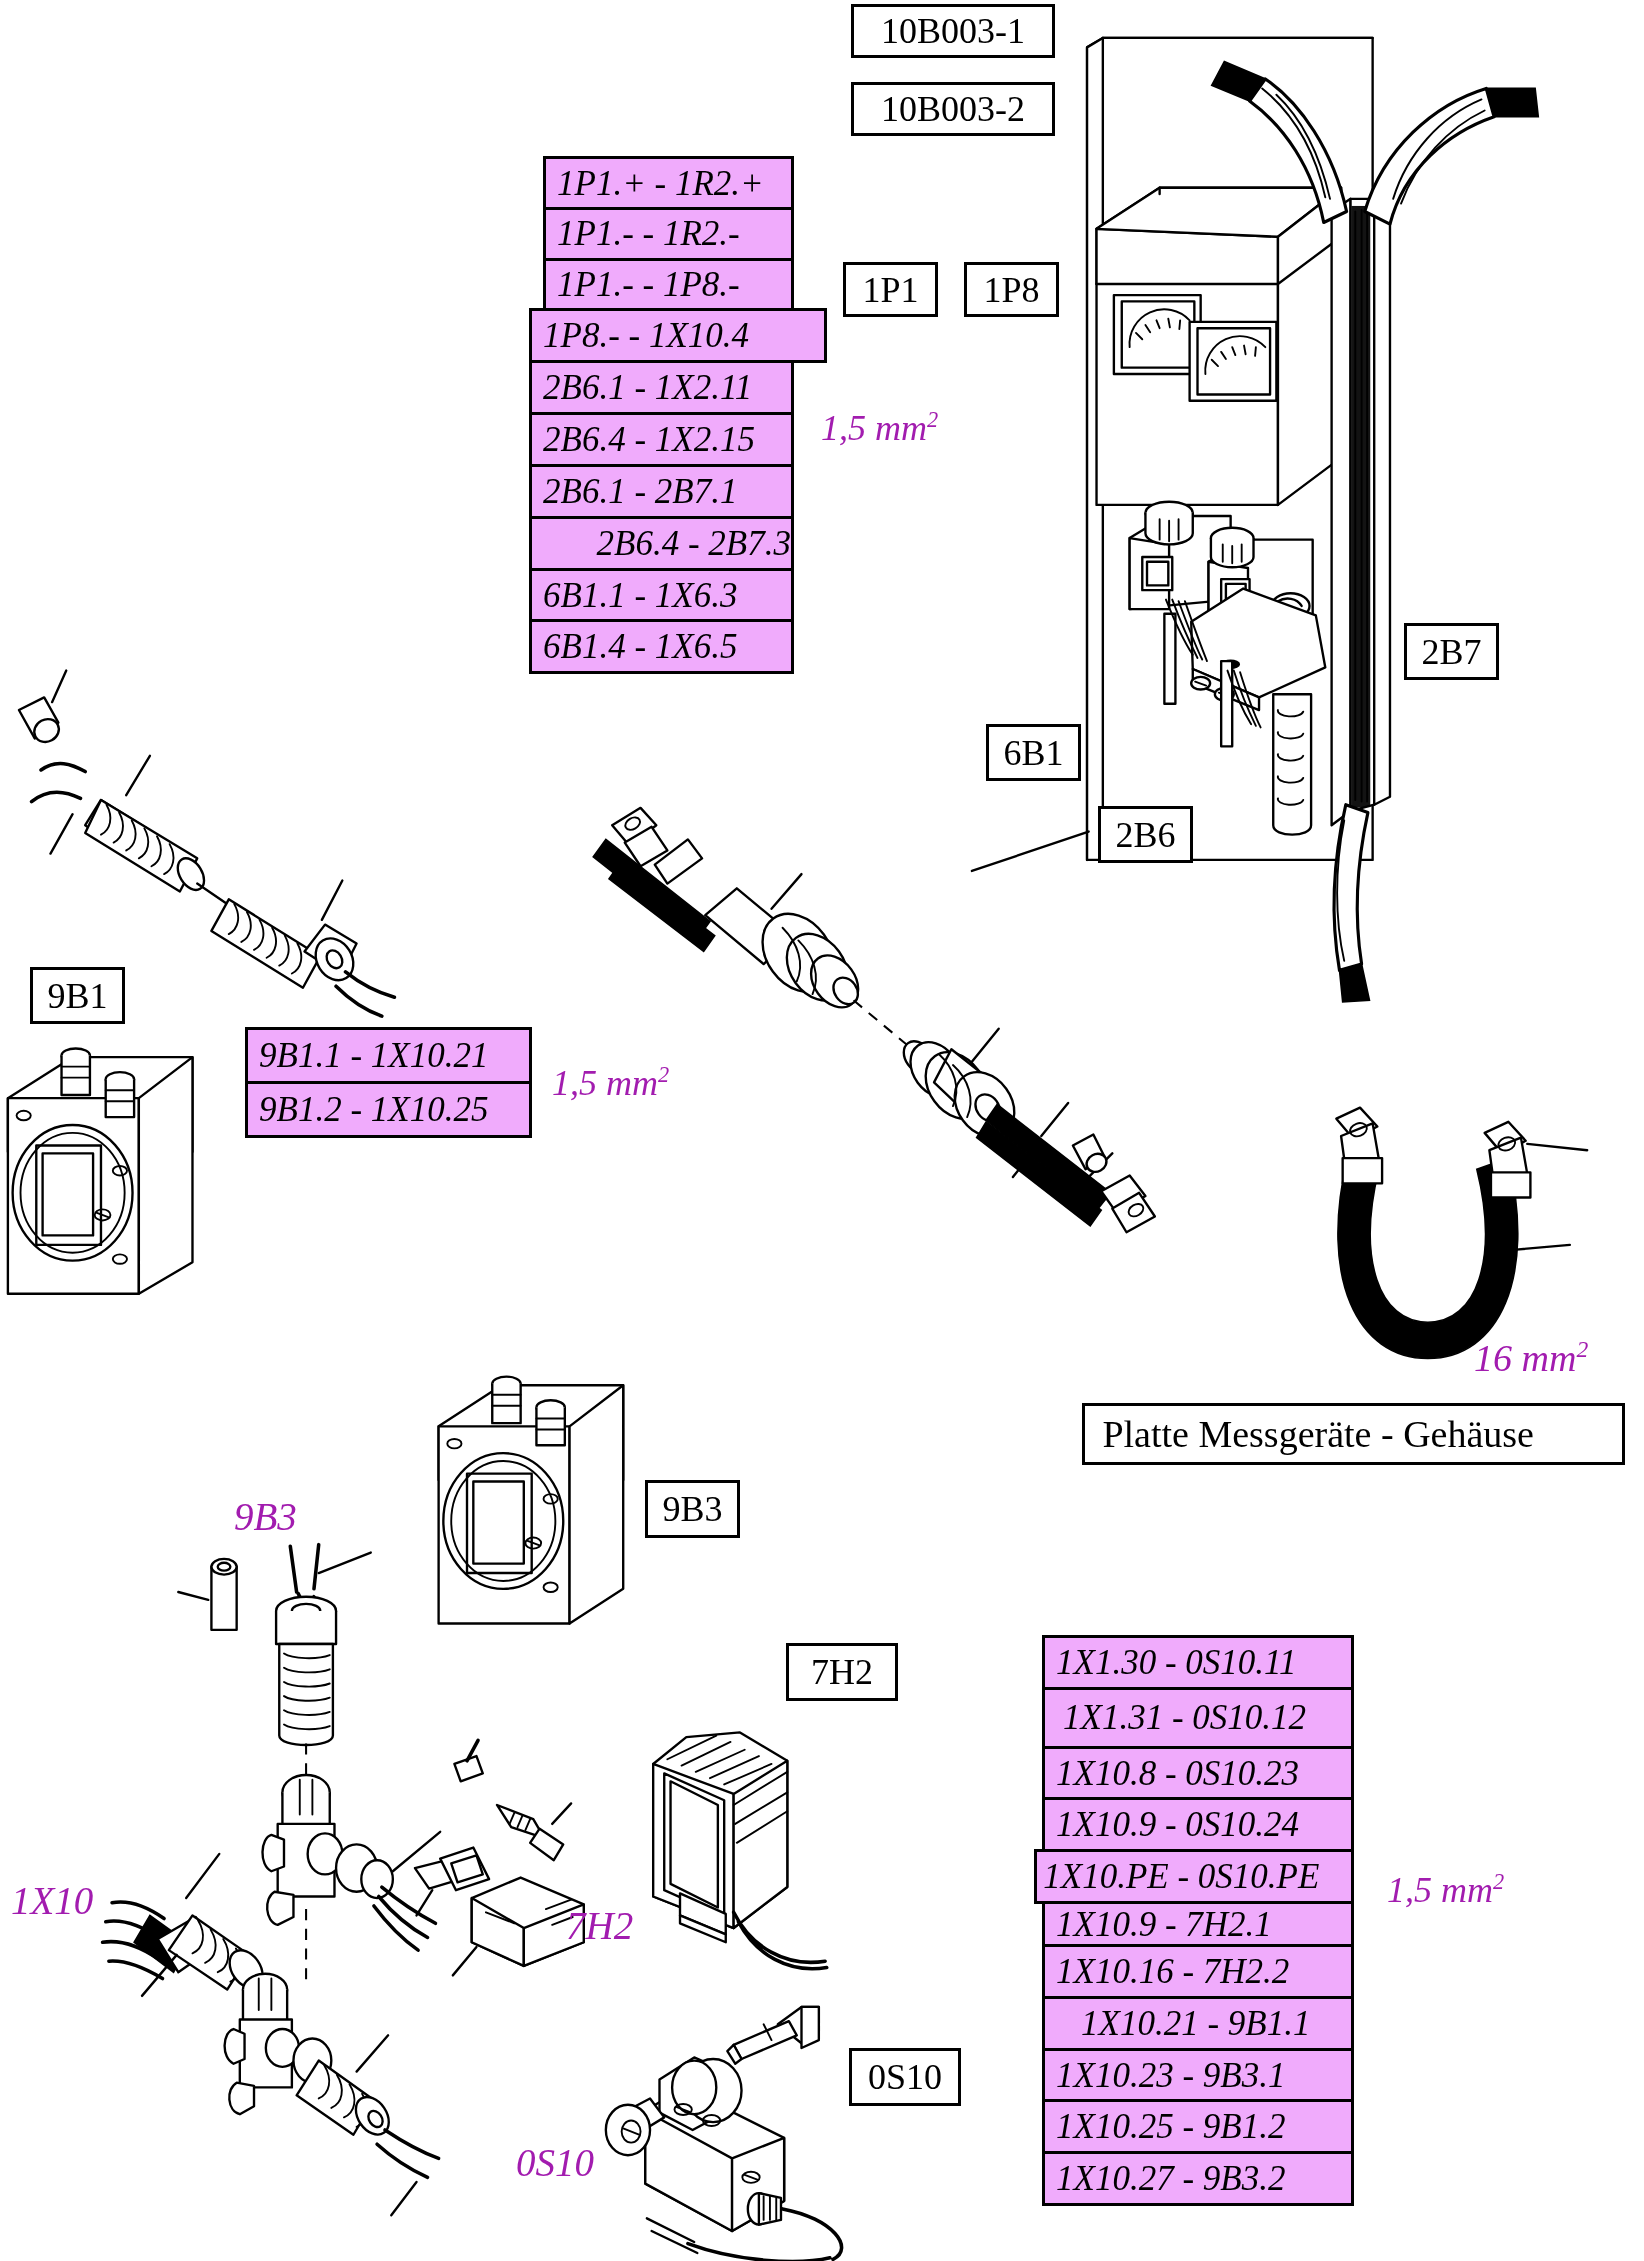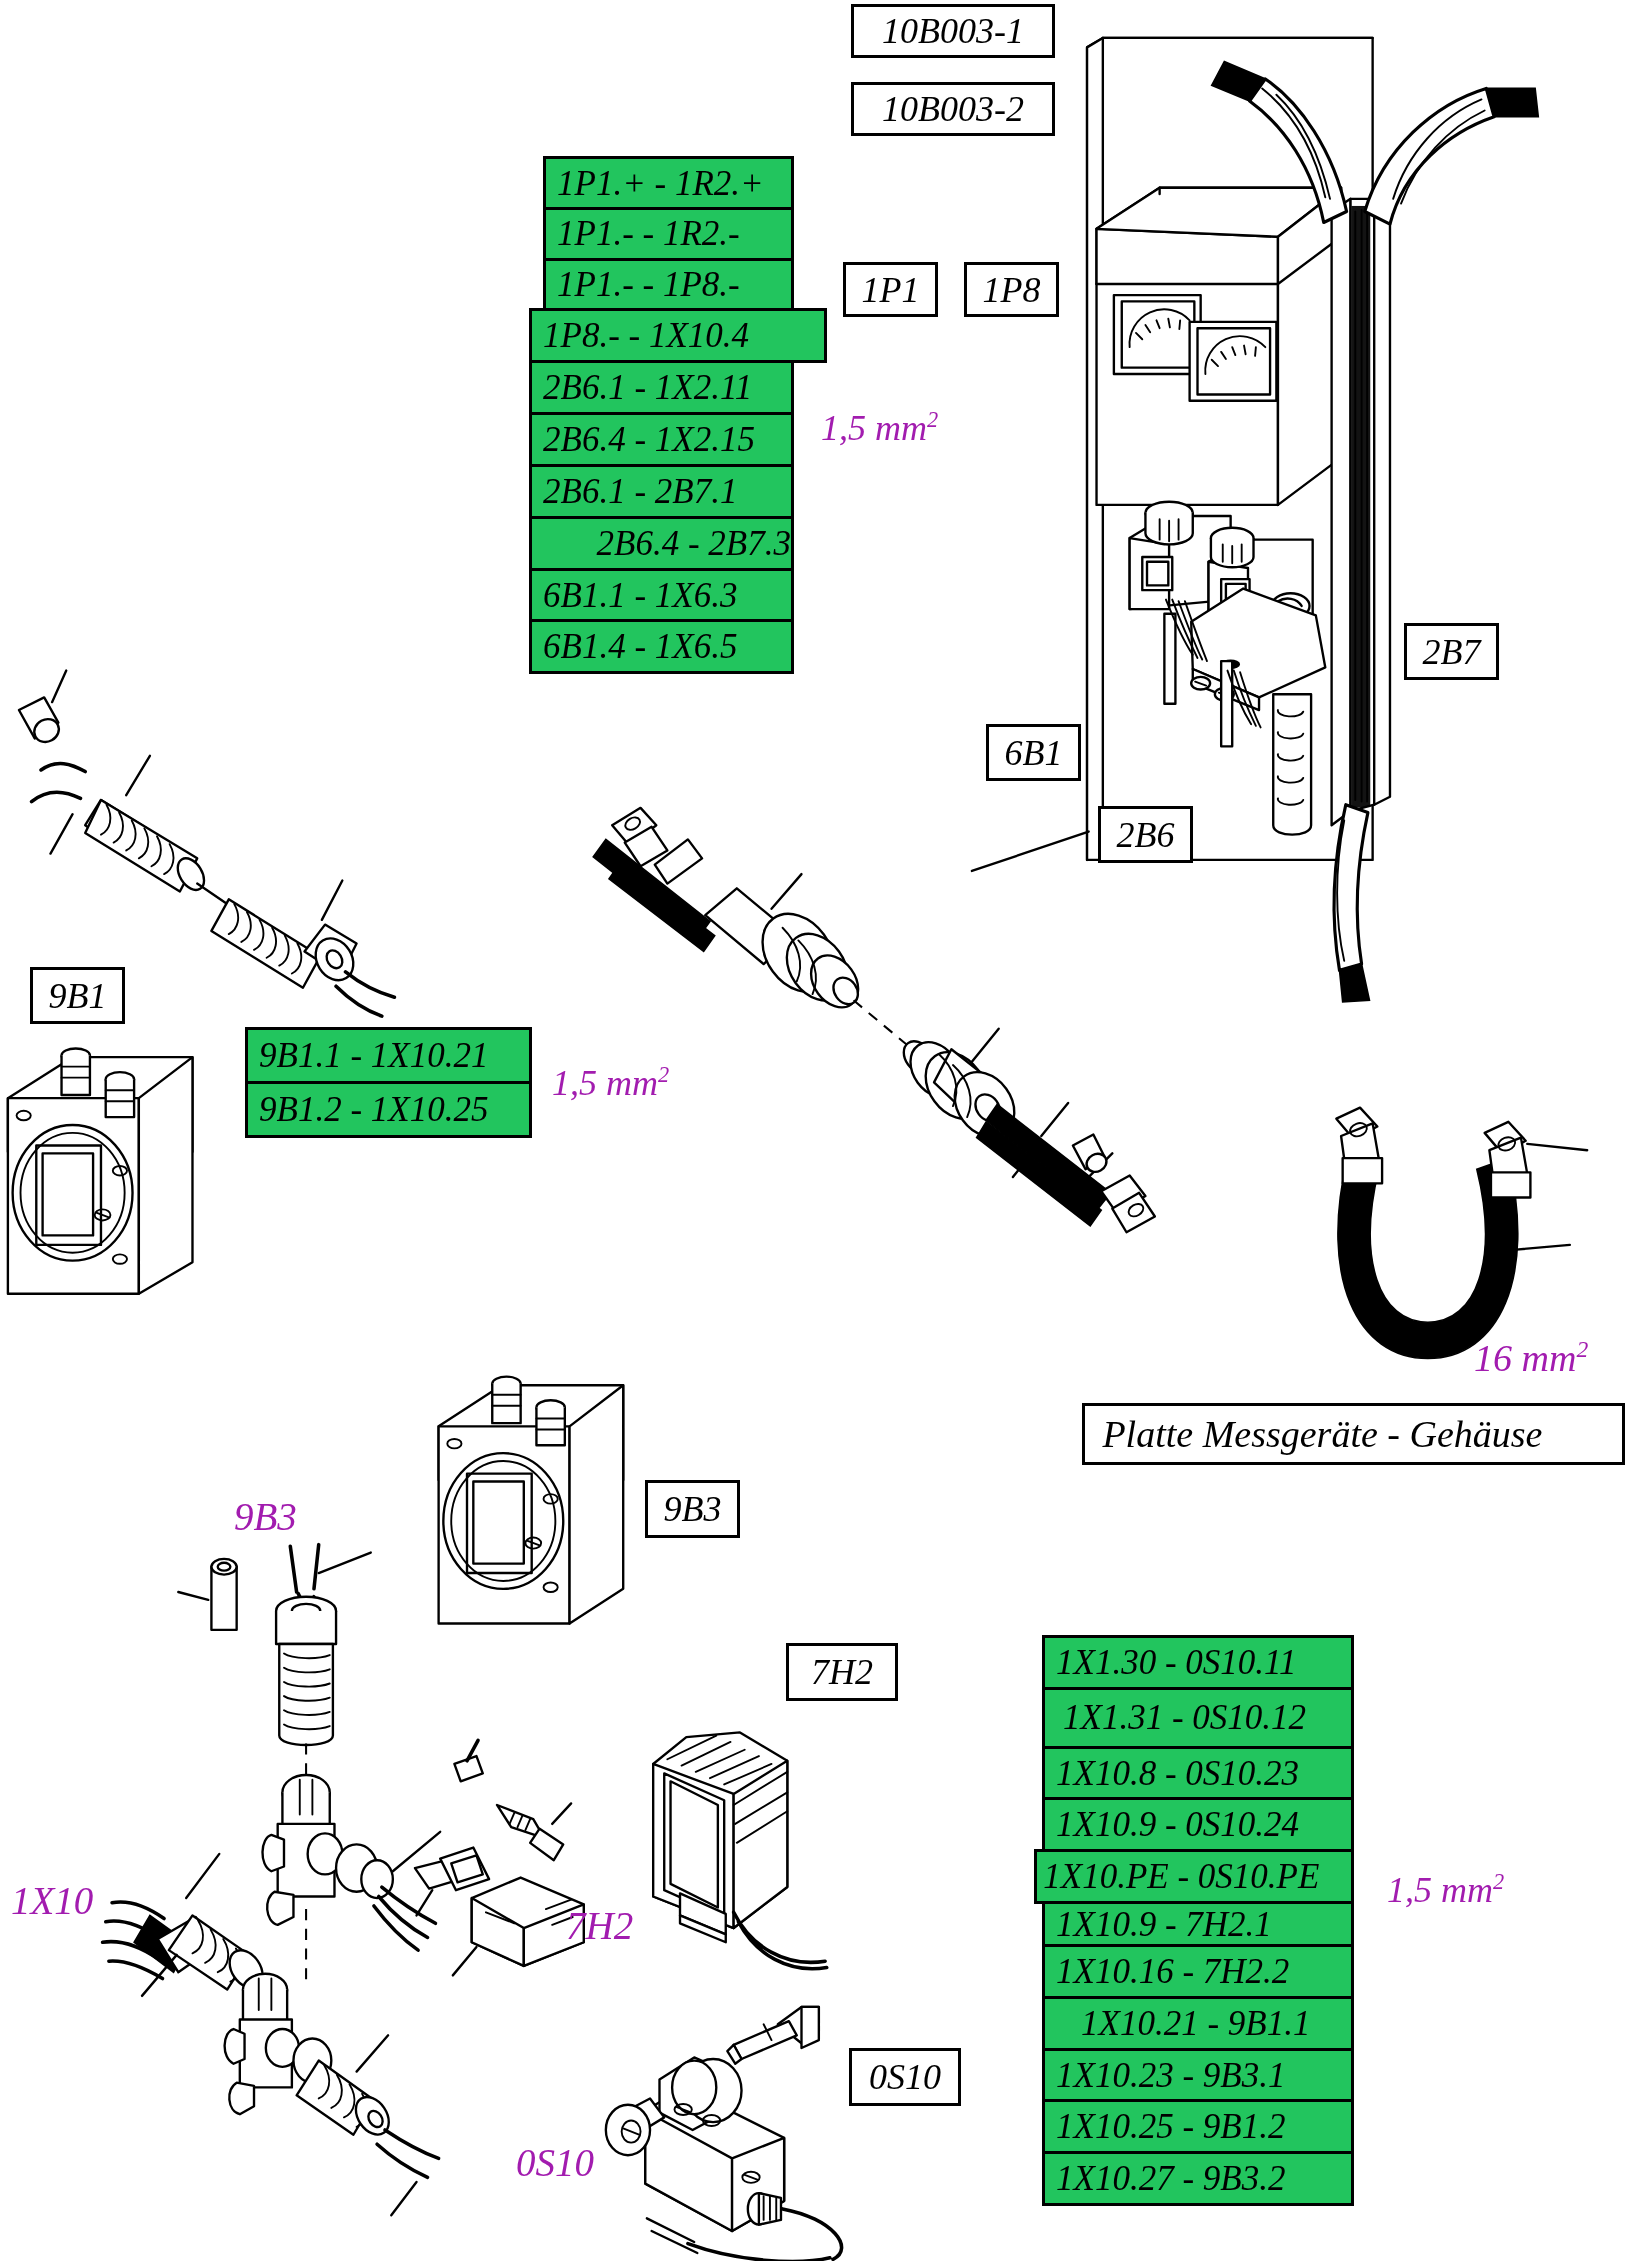--- a/index.html
+++ b/index.html
@@ -2,34 +2,34 @@
 <html style="font-size:12.6px"><head>
 <meta charset="utf-8">
 <style>
   html,body{margin:0;padding:0;background:#fff;}
   body{font-family:"Liberation Serif",serif;color:#000;}
   #sheet{position:relative;width:1644px;height:2261px;background:#fff;overflow:hidden;}
 
   
   .lbl{
     position:absolute;border:3.2px solid #000;background:#fff;
-    font-style:italic;font-weight:400;color:#000;
+    font-weight:400;color:#000;
     display:flex;align-items:center;justify-content:center;
     white-space:nowrap;box-sizing:border-box;line-height:1;
   }
   
   .plain{
     position:absolute;font-style:italic;white-space:nowrap;line-height:1;color:#a21caf;
   }
   .plain sup,.lbl sup{font-size:.62em;vertical-align:super;}
 
   
   .stack{position:absolute;}
   .stack .row{
-    border:3.2px solid #000;margin-top:-3.2px;background:#22c55e;box-sizing:border-box;
+    border:3.2px solid #000;margin-top:-3.2px;background:#f0abfc;box-sizing:border-box;
     font-style:italic;display:flex;align-items:center;padding-left:11px;
     white-space:nowrap;line-height:1;
   }
   .stack .row:first-child{margin-top:0;}
 
   svg{position:absolute;top:0;left:0;overflow:visible;}
   .ln{fill:none;stroke:#000;stroke-width:3;stroke-linecap:round;stroke-linejoin:round;}
   .ln2{fill:none;stroke:#000;stroke-width:4.5;stroke-linecap:round;stroke-linejoin:round;}
   .thin{fill:none;stroke:#000;stroke-width:2.4;stroke-linecap:round;stroke-linejoin:round;}
   .fillw{fill:#fff;stroke:#000;stroke-width:3;stroke-linejoin:round;}

